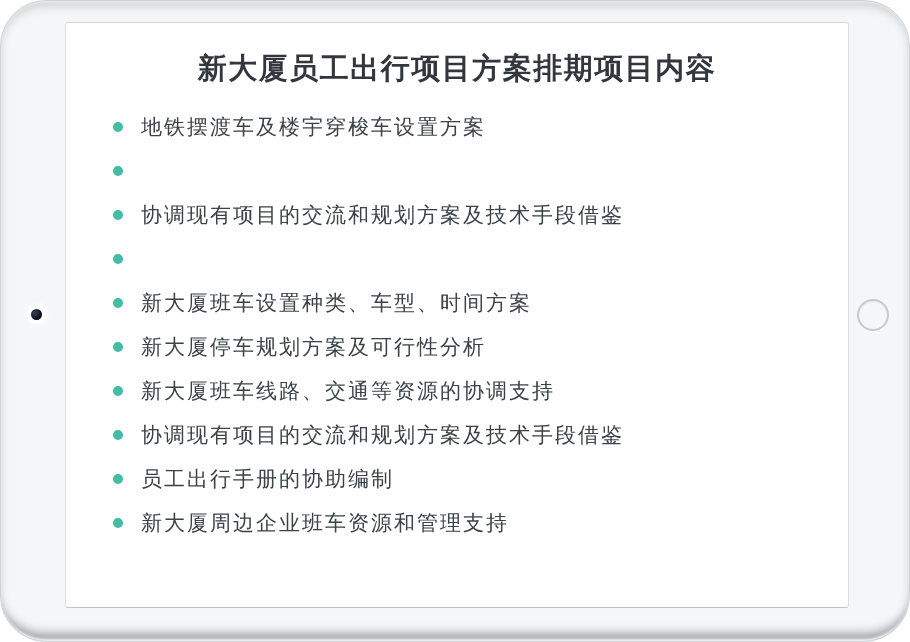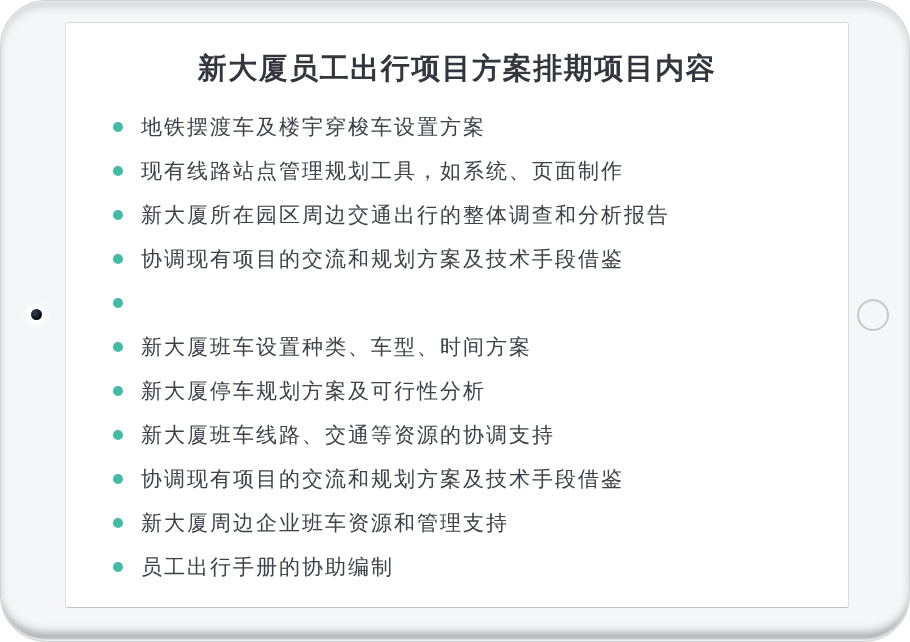--- a/index.html
+++ b/index.html
@@ -117,25 +117,20 @@
     <div class="screen">
       <h1 class="title">新大厦员工出行项目方案排期项目内容</h1>
 
       <ul class="list">
         <li class="item">
           <span class="dot"></span>
           <span class="txt">地铁摆渡车及楼宇穿梭车设置方案</span>
         </li>
         <li class="item">
           <span class="dot"></span>
-          <span class="txt">现有线路站点管理规划工具，如系统、页面制作</span>
-        </li>
-        <li class="item">
-          <span class="dot"></span>
-          <span class="txt">新大厦所在园区周边交通出行的整体调查和分析报告</span>
         </li>
         <li class="item">
           <span class="dot"></span>
           <span class="txt">协调现有项目的交流和规划方案及技术手段借鉴</span>
         </li>
         <li class="item">
           <span class="dot"></span>
         </li>
         <li class="item">
           <span class="dot"></span>
@@ -148,22 +143,22 @@
         <li class="item">
           <span class="dot"></span>
           <span class="txt">新大厦班车线路、交通等资源的协调支持</span>
         </li>
         <li class="item">
           <span class="dot"></span>
           <span class="txt">协调现有项目的交流和规划方案及技术手段借鉴</span>
         </li>
         <li class="item">
           <span class="dot"></span>
-          <span class="txt">新大厦周边企业班车资源和管理支持</span>
+          <span class="txt">员工出行手册的协助编制</span>
         </li>
         <li class="item">
           <span class="dot"></span>
-          <span class="txt">员工出行手册的协助编制</span>
+          <span class="txt">新大厦周边企业班车资源和管理支持</span>
         </li>
       </ul>
     </div>
   </div>
 </div>
 
 </body></html>

